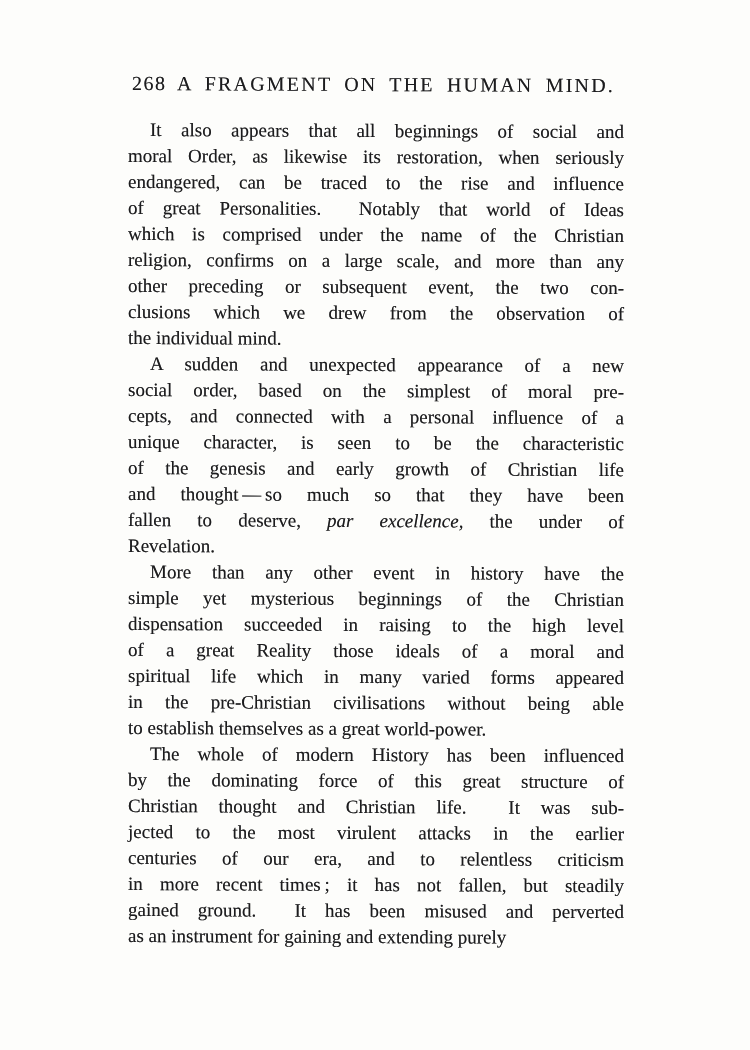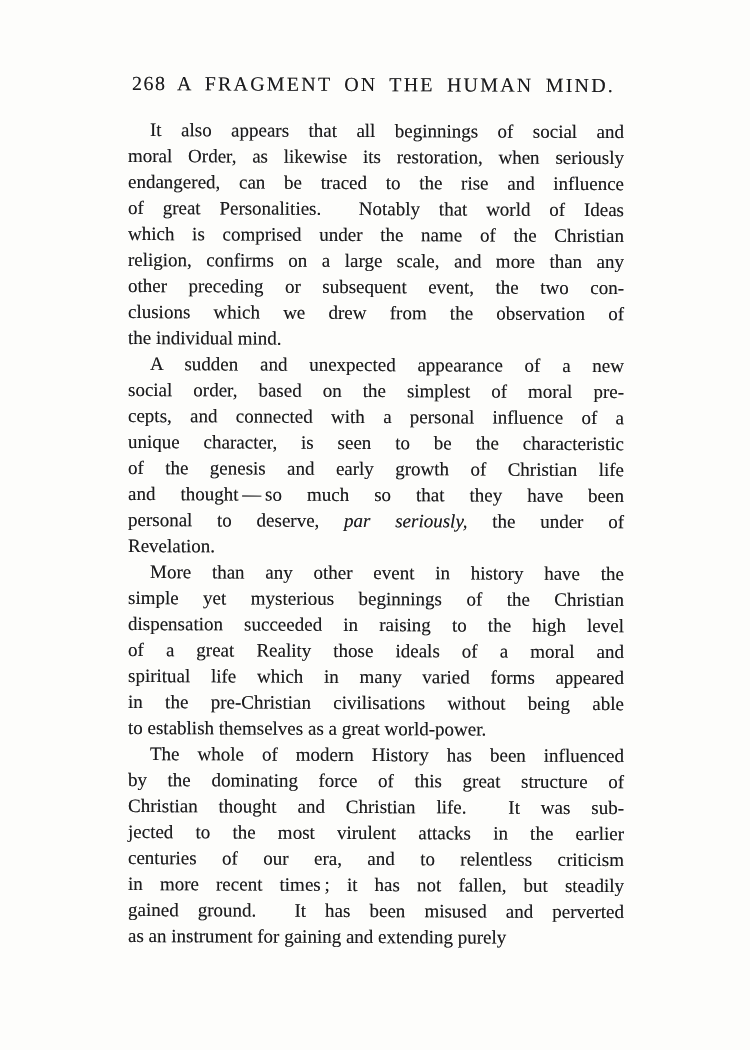--- a/index.html
+++ b/index.html
@@ -83,21 +83,21 @@
           <div class="line">clusions which we drew from the observation of</div>
           <div class="line final">the individual mind.</div>
         </div>
         <div class="paragraph">
           <div class="line indent">A sudden and unexpected appearance of a new</div>
           <div class="line">social order, based on the simplest of moral pre-</div>
           <div class="line">cepts, and connected with a personal influence of a</div>
           <div class="line">unique character, is seen to be the characteristic</div>
           <div class="line">of the genesis and early growth of Christian life</div>
           <div class="line">and thought — so much so that they have been</div>
-          <div class="line"><span>personal to deserve, </span><span class="it">par seriously,</span><span> the under of</span></div>
+          <div class="line"><span>fallen to deserve, </span><span class="it">par excellence,</span><span> the under of</span></div>
           <div class="line final">Revelation.</div>
         </div>
         <div class="paragraph">
           <div class="line indent">More than any other event in history have the</div>
           <div class="line">simple yet mysterious beginnings of the Christian</div>
           <div class="line">dispensation succeeded in raising to the high level</div>
           <div class="line">of a great Reality those ideals of a moral and</div>
           <div class="line">spiritual life which in many varied forms appeared</div>
           <div class="line">in the pre-Christian civilisations without being able</div>
           <div class="line final">to establish themselves as a great world-power.</div>

